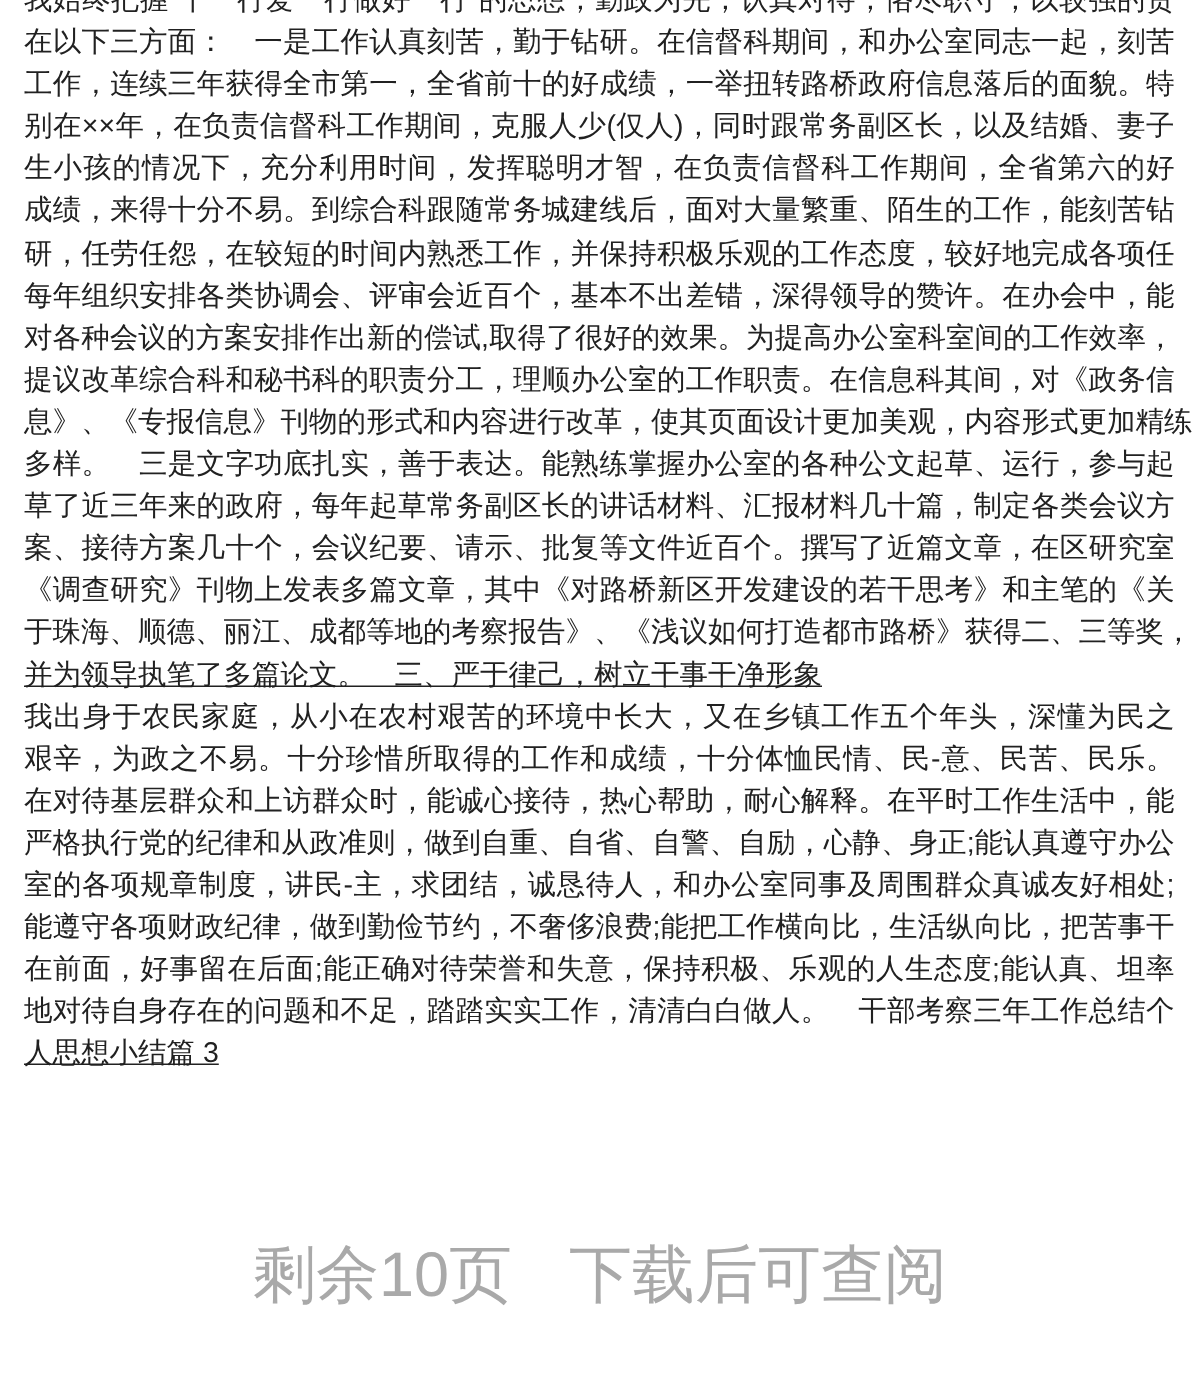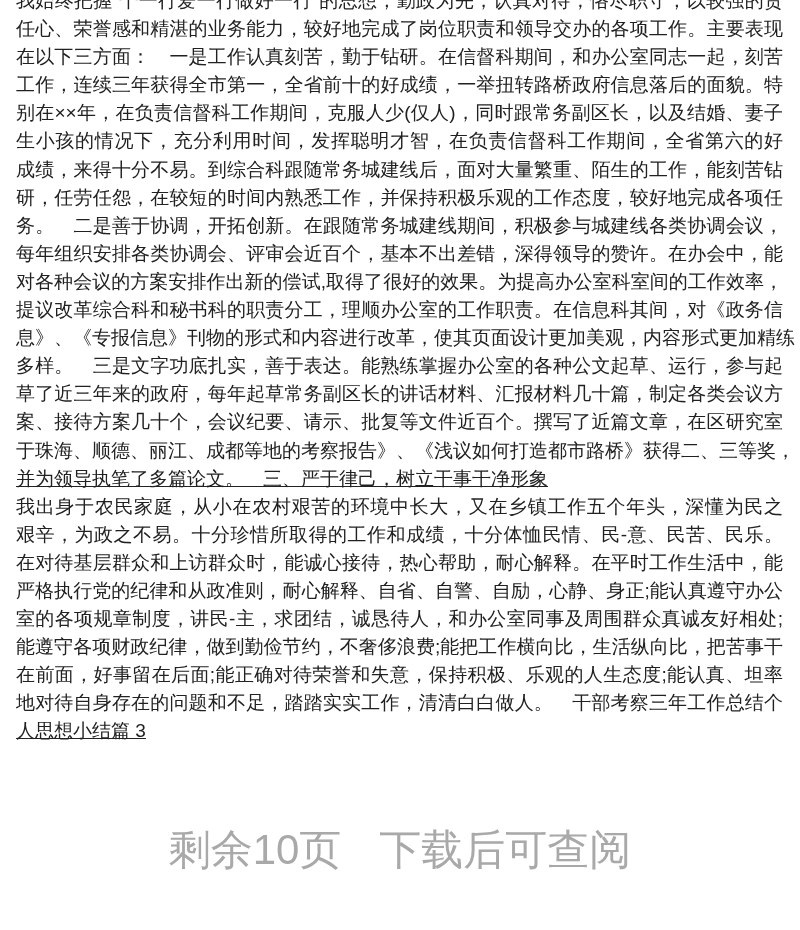--- a/index.html
+++ b/index.html
@@ -51,41 +51,40 @@
     margin-left: 38px;
   }
 </style>
 </head>
 <body>
 
 <div class="page">
 
   <div class="body-text">
       <div class="tline"> 我始终把握“干一行爱一行做好一行”的思想，勤政为先，认真对待，恪尽职守，以较强的责</div>
-      <div class="tline">任心、荣誉感和精湛的业务能力，较好地完成了岗位职责和领导交办的各项工作。主要表现</div>
       <div class="tline">在以下三方面：　一是工作认真刻苦，勤于钻研。在信督科期间，和办公室同志一起，刻苦</div>
       <div class="tline">工作，连续三年获得全市第一，全省前十的好成绩，一举扭转路桥政府信息落后的面貌。特</div>
       <div class="tline">别在××年，在负责信督科工作期间，克服人少(仅人)，同时跟常务副区长，以及结婚、妻子</div>
       <div class="tline">生小孩的情况下，充分利用时间，发挥聪明才智，在负责信督科工作期间，全省第六的好</div>
       <div class="tline">成绩，来得十分不易。到综合科跟随常务城建线后，面对大量繁重、陌生的工作，能刻苦钻</div>
       <div class="tline">研，任劳任怨，在较短的时间内熟悉工作，并保持积极乐观的工作态度，较好地完成各项任</div>
-      <div class="tline">务。　二是善于协调，开拓创新。在跟随常务城建线期间，积极参与城建线各类协调会议，</div>
       <div class="tline">每年组织安排各类协调会、评审会近百个，基本不出差错，深得领导的赞许。在办会中，能</div>
       <div class="tline">对各种会议的方案安排作出新的偿试,取得了很好的效果。为提高办公室科室间的工作效率，</div>
       <div class="tline">提议改革综合科和秘书科的职责分工，理顺办公室的工作职责。在信息科其间，对《政务信</div>
       <div class="tline">息》、《专报信息》刊物的形式和内容进行改革，使其页面设计更加美观，内容形式更加精练</div>
       <div class="tline">多样。　三是文字功底扎实，善于表达。能熟练掌握办公室的各种公文起草、运行，参与起</div>
       <div class="tline">草了近三年来的政府，每年起草常务副区长的讲话材料、汇报材料几十篇，制定各类会议方</div>
       <div class="tline">案、接待方案几十个，会议纪要、请示、批复等文件近百个。撰写了近篇文章，在区研究室</div>
+      <div class="tline">《调查研究》刊物上发表多篇文章，其中《对路桥新区开发建设的若干思考》和主笔的《关</div>
       <div class="tline">于珠海、顺德、丽江、成都等地的考察报告》、《浅议如何打造都市路桥》获得二、三等奖，</div>
       <div class="tline para-end">并为领导执笔了多篇论文。　三、严于律己，树立干事干净形象</div>
       <div class="tline"> 我出身于农民家庭，从小在农村艰苦的环境中长大，又在乡镇工作五个年头，深懂为民之</div>
       <div class="tline">艰辛，为政之不易。十分珍惜所取得的工作和成绩，十分体恤民情、民-意、民苦、民乐。</div>
       <div class="tline">在对待基层群众和上访群众时，能诚心接待，热心帮助，耐心解释。在平时工作生活中，能</div>
-      <div class="tline">严格执行党的纪律和从政准则，耐心解释、自省、自警、自励，心静、身正;能认真遵守办公</div>
+      <div class="tline">严格执行党的纪律和从政准则，做到自重、自省、自警、自励，心静、身正;能认真遵守办公</div>
       <div class="tline">室的各项规章制度，讲民-主，求团结，诚恳待人，和办公室同事及周围群众真诚友好相处;</div>
       <div class="tline">能遵守各项财政纪律，做到勤俭节约，不奢侈浪费;能把工作横向比，生活纵向比，把苦事干</div>
       <div class="tline">在前面，好事留在后面;能正确对待荣誉和失意，保持积极、乐观的人生态度;能认真、坦率</div>
       <div class="tline">地对待自身存在的问题和不足，踏踏实实工作，清清白白做人。　干部考察三年工作总结个</div>
       <div class="tline para-end">人思想小结篇 3</div>
     </div>
 
   <div class="footer-notice">
     <span class="remaining">剩余10页</span><span class="hint">下载后可查阅</span>
   </div>

